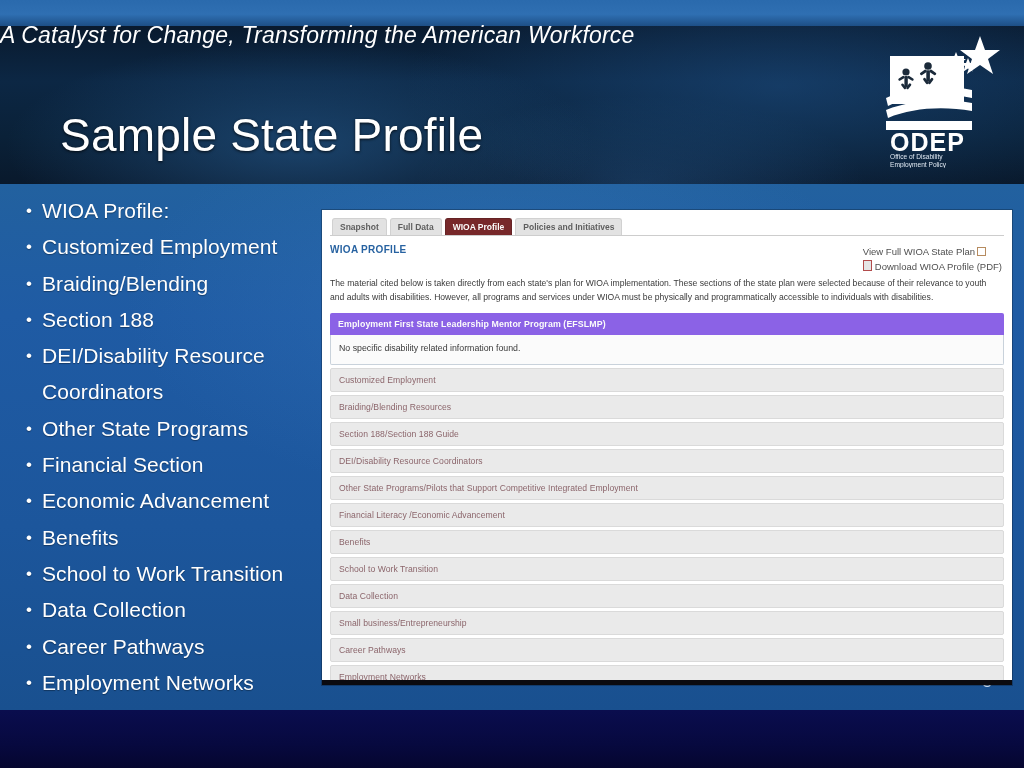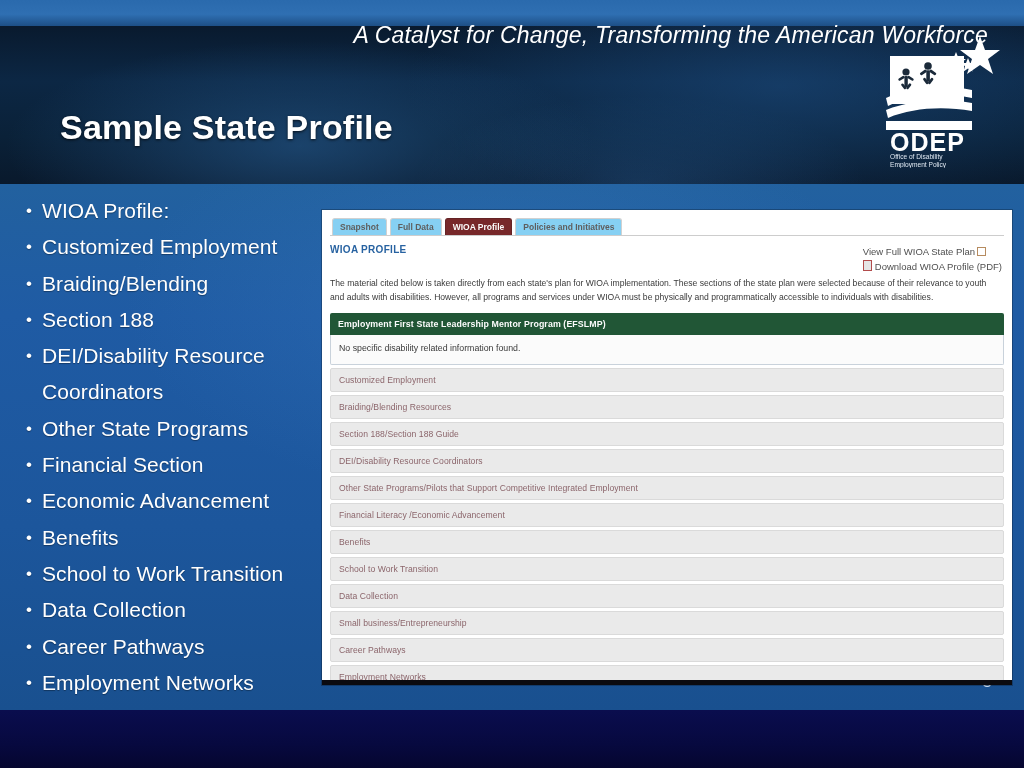--- a/index.html
+++ b/index.html
@@ -33,22 +33,22 @@
     background:
       radial-gradient(ellipse 420px 150px at 300px 120px, rgba(40,95,150,0.55) 0%, rgba(20,50,85,0.0) 70%),
       radial-gradient(ellipse 520px 180px at 780px 60px, rgba(30,80,135,0.50) 0%, rgba(12,35,62,0.0) 72%),
       radial-gradient(ellipse 300px 120px at 640px 160px, rgba(45,100,160,0.35) 0%, rgba(10,28,52,0.0) 75%),
       linear-gradient(180deg, #091a2e 0%, #0c2744 35%, #0a2138 70%, #09192c 100%);
   }
 
   .slide-title {
     position: absolute;
     left: 60px; top: 108px;
-    font-size: 34px;
-    font-weight: bold;
+    font-size: 46px;
+    font-weight: normal;
     color: #ffffff;
     letter-spacing: 0.2px;
     text-shadow: 0 1px 3px rgba(0,0,0,0.75);
     z-index: 6;
   }
 
   
   .logo {
     position: absolute;
     right: 22px; top: 28px;
@@ -118,21 +118,21 @@
     align-items: flex-end;
     gap: 3px;
     border-bottom: 1px solid #cfcfcf;
     padding-left: 2px;
     height: 19px;
   }
   .tab {
     font-size: 8.5px;
     font-weight: bold;
     color: #5a5a5a;
-    background: #7dd3fc;
+    background: #e5e5e5;
     border: 1px solid #d3d3d3;
     border-bottom: none;
     border-radius: 3px 3px 0 0;
     padding: 3px 7px 3px 7px;
     line-height: 10px;
     white-space: nowrap;
   }
   .tab.active {
     background: #7b1f21;
     color: #ffffff;
@@ -183,21 +183,21 @@
     margin-top: 3px;
     font-size: 8.6px;
     line-height: 13.5px;
     color: #333333;
     padding-right: 4px;
   }
 
   
   .panel-head {
     margin-top: 9px;
-    background: #14532d;
+    background: #8b5cf6;
     color: #ffffff;
     font-size: 8.8px;
     font-weight: bold;
     padding: 6px 8px;
     border-radius: 2px 2px 0 0;
     letter-spacing: 0.1px;
   }
   .panel-body {
     background: #ffffff;
     border: 1px solid #c9d4de;
@@ -234,21 +234,21 @@
   .footer {
     position: absolute;
     left: 0; top: 710px;
     width: 1024px; height: 58px;
     background: linear-gradient(180deg, #0a0d4e 0%, #07093f 60%, #05062f 100%);
   }
   .footer-text {
     position: absolute;
     left: 0; right: 36px;
     top: 22px;
-    text-align: right;
+    text-align: left;
     color: #ffffff;
     font-style: italic;
     font-size: 23px;
     letter-spacing: 0.2px;
   }
 </style>
 </head>
 <body>
 
 <div id="slide">

